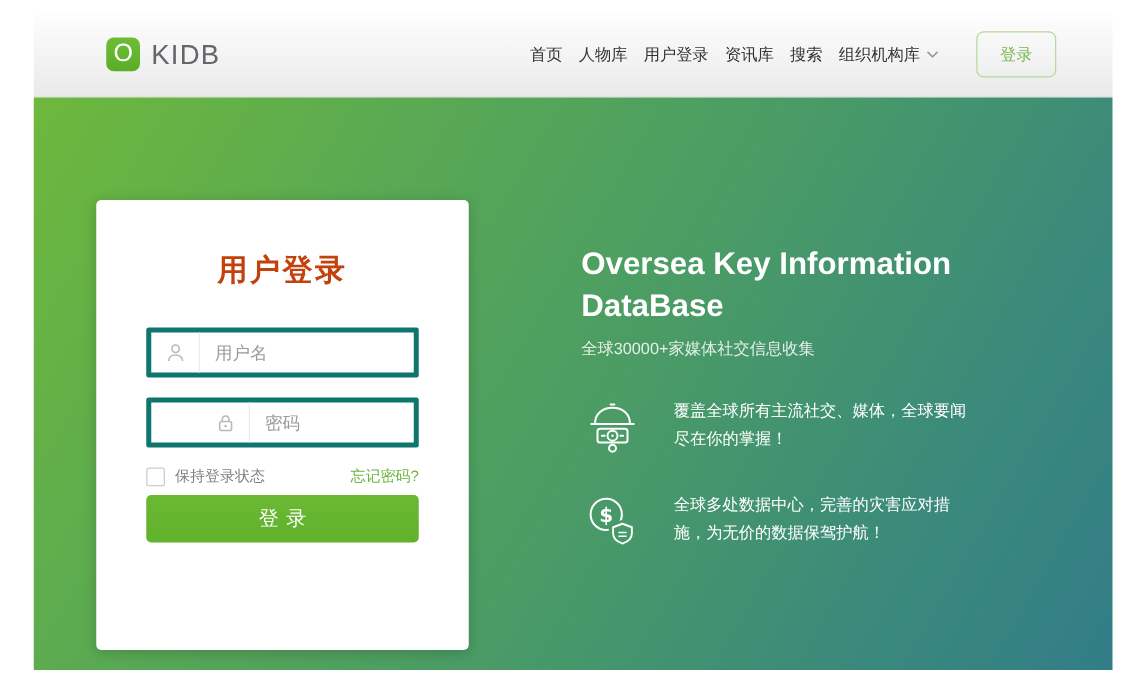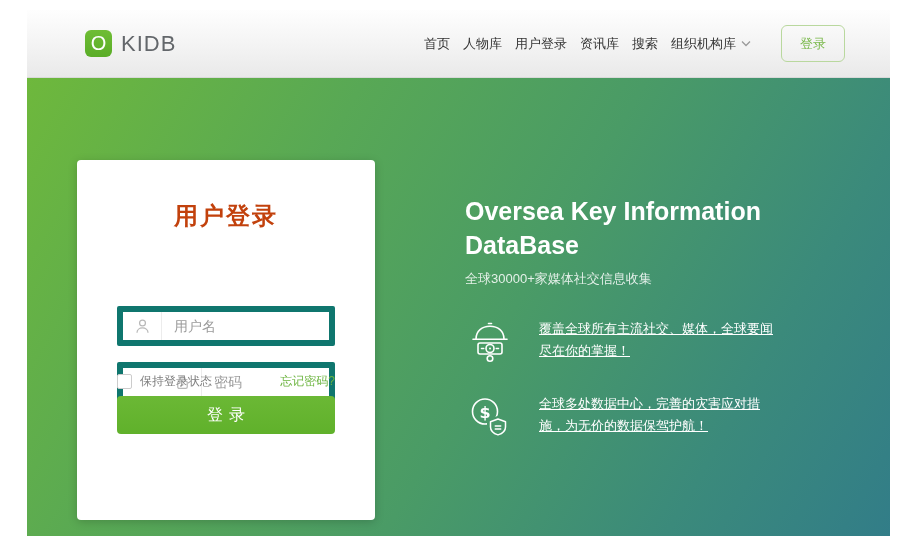--- a/index.html
+++ b/index.html
@@ -36,42 +36,42 @@
   }
 
   
   .card {
     position:absolute; left:50px; top:82px; width:298px; height:360px;
     background:#fff; border-radius:4px; box-shadow:0 2px 10px rgba(0,0,0,.18);
   }
   .card-title { margin-top:40px; text-align:center; font-size:24px; font-weight:600; color:#c2410c; letter-spacing:2px; }
   .field {
     position:absolute; left:40px; width:218px; height:40px;
-    border:6px solid #0f766e; border-radius:2px; background:#fff;
-    display:flex; align-items:center;margin-top:44px;
+    border:4px solid #0f766e; border-radius:2px; background:#fff;
+    display:flex; align-items:center;
   }
   .field-username { top:102px; }
   .field-password { top:158px;padding-left:40px; }
   .field-icon { width:39px; height:100%; flex:none; display:flex; align-items:center; justify-content:center; border-right:1px solid #ececec; }
   .field input { flex:1; min-width:0; border:none; outline:none; padding:0 12px; font-size:14px; color:#555; font-family:inherit; background:transparent; }
   .field input::placeholder { color:#9b9b9b; }
   .options { position:absolute; left:40px; top:213px; width:218px; display:flex; align-items:center; font-size:12px; color:#808080; }
   .checkbox { width:15px; height:15px; border:1px solid #ccc; border-radius:2px; background:#fff; margin-right:8px; cursor:pointer; flex:none; }
   .forgot { margin-left:auto; color:#6cb43f; text-decoration:none; cursor:pointer; }
   .submit {
     position:absolute; left:40px; top:236px; width:218px; height:38px;
     background:linear-gradient(180deg,#6bb835,#60b12b); border:none; border-radius:4px;
     color:#fff; font-size:16px; letter-spacing:6px; text-indent:6px; cursor:pointer; font-family:inherit;
   }
 
   
   .hero-copy { position:absolute; left:438px; top:116px; color:#fff; }
   .hero-title { width:320px; font-size:25px; line-height:34px; font-weight:bold; }
   .hero-subtitle { margin-top:8px; font-size:13px; color:rgba(255,255,255,.85); }
-  .features { margin-top:30px;text-decoration:underline; }
+  .features { margin-top:30px; }
   .feature { display:flex; align-items:flex-start; margin-top:25px; }
   .feature-icon { width:50px; height:50px; flex:none; margin-right:24px; }
   .feature-text { width:236px; font-size:13px; line-height:22px; color:#fff; }
 </style>
 </head>
 <body>
 
 <div class="frame">
 
   <div class="header">

